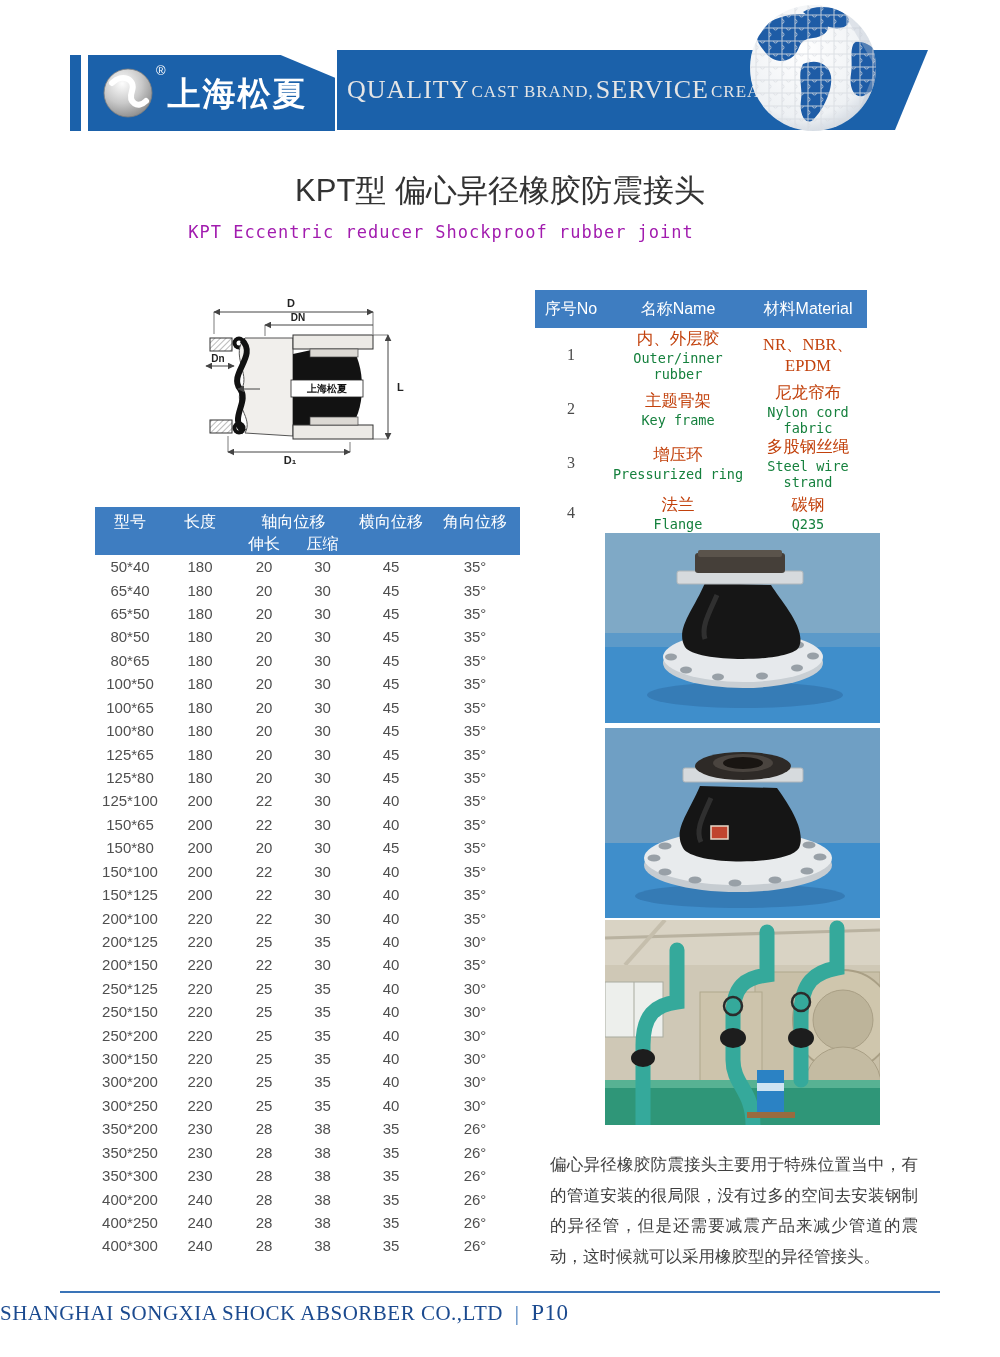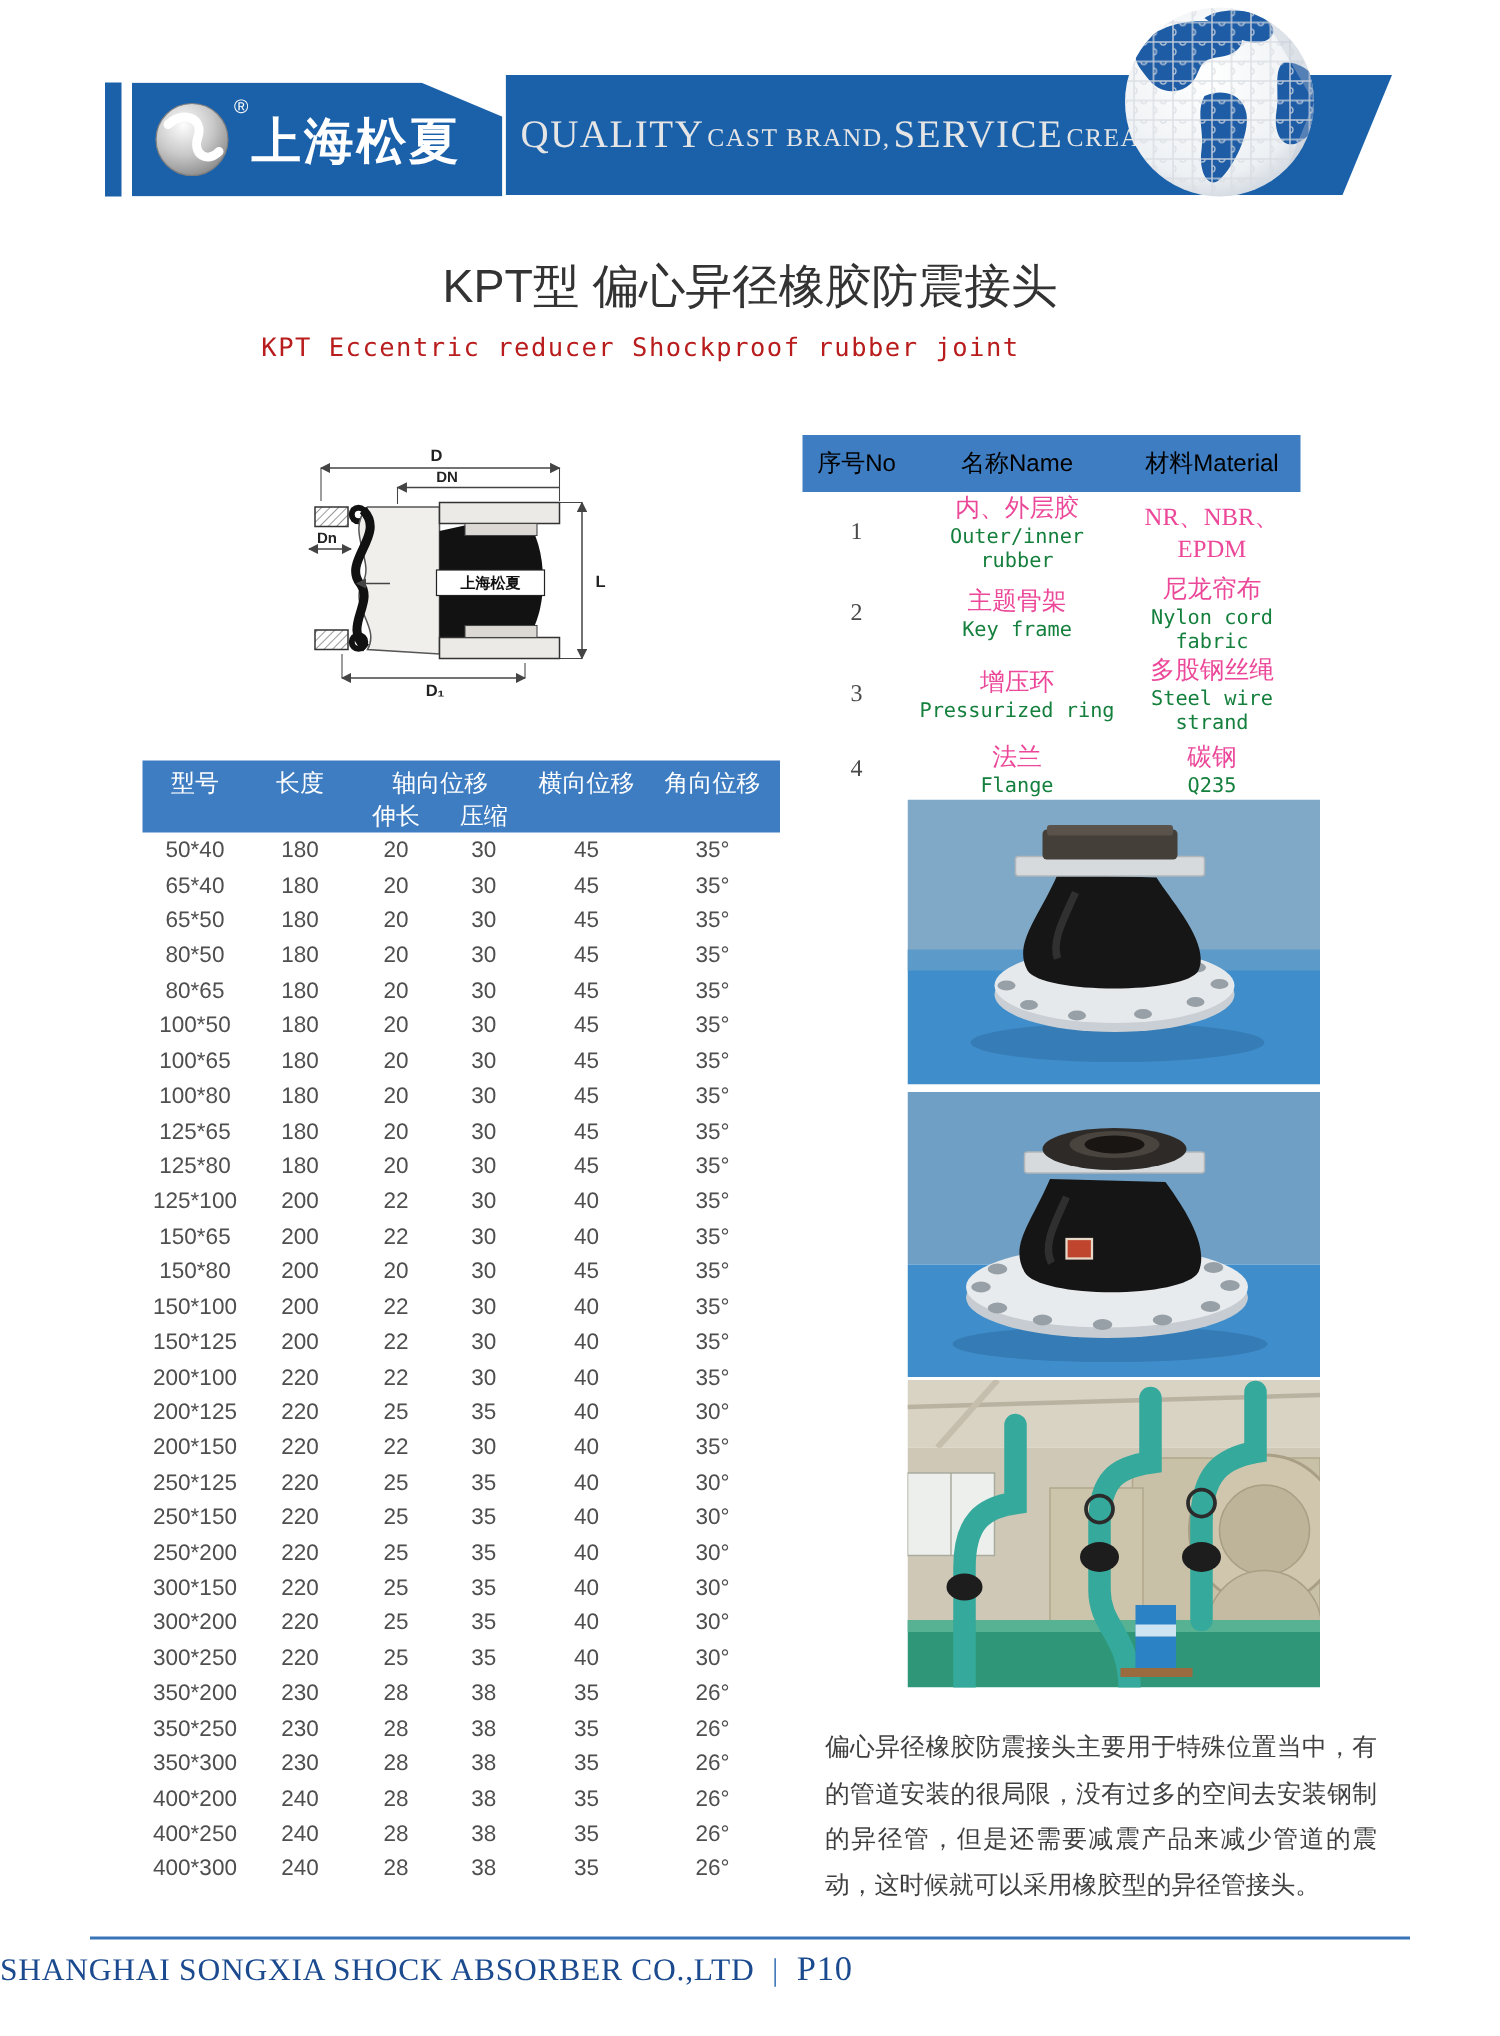--- a/index.html
+++ b/index.html
@@ -26,33 +26,33 @@
   .slogan-bar{left:337px;top:50px;width:591px;height:80px;background:var(--banner-blue);
     clip-path:polygon(0 0,100% 0,calc(100% - 33px) 100%,0 100%);
     display:flex;align-items:center;padding-left:10px;color:#e5e5e5;
     font-family:"Liberation Serif",serif;white-space:nowrap;}
   .slogan-big{font-size:26px;letter-spacing:1px;}
   .slogan-small{font-size:17px;letter-spacing:1px;margin:0 2px;position:relative;top:2px;}
   .globe{left:743px;top:2px;width:146px;height:132px;}
 
   
   .title-cn{left:0;top:170px;width:1000px;text-align:center;font-size:31px;font-weight:normal;color:#333;}
-  .title-en{left:0;top:222px;width:854px;text-align:center;font-size:17px;color:#b91c1c;
+  .title-en{left:14px;top:222px;width:854px;text-align:center;font-size:17px;color:#a21caf;
     font-family:"DejaVu Sans Mono",monospace;letter-spacing:1px;}
 
   
   .diagram{left:198px;top:292px;width:225px;height:210px;}
 
   
   .mat-table{left:535px;top:290px;width:332px;}
   .mat-header{display:grid;grid-template-columns:72px 142px 118px;background:var(--table-header-blue);
-    color:#000000;height:38px;align-items:center;text-align:center;font-size:16px;}
+    color:#ffffff;height:38px;align-items:center;text-align:center;font-size:16px;}
   .mat-row{display:grid;grid-template-columns:72px 142px 118px;min-height:46px;align-items:center;text-align:center;}
   .mat-no{font-size:16px;color:#4a4a4a;font-family:"Liberation Serif",serif;}
-  .cell-cn{font-size:16.5px;color:#ec4899;font-family:"Liberation Serif",serif;}
+  .cell-cn{font-size:16.5px;color:#c2410c;font-family:"Liberation Serif",serif;}
   .cell-en{font-size:13.5px;color:#15803d;font-family:"DejaVu Sans Mono",monospace;}
 
   
   .spec-table{left:95px;top:507px;width:425px;}
   .spec-head{background:var(--table-header-blue);color:#fff;}
   .spec-head-row1{display:grid;grid-template-columns:70px 70px 117px 78px 90px;height:27px;
     align-items:center;text-align:center;font-size:16px;padding-top:3px;}
   .spec-head-row2{display:grid;grid-template-columns:70px 70px 58px 59px 78px 90px;height:21px;
     align-items:center;text-align:center;font-size:16px;padding-bottom:3px;}
   .spec-body .spec-row{display:grid;grid-template-columns:70px 70px 58px 59px 78px 90px;

